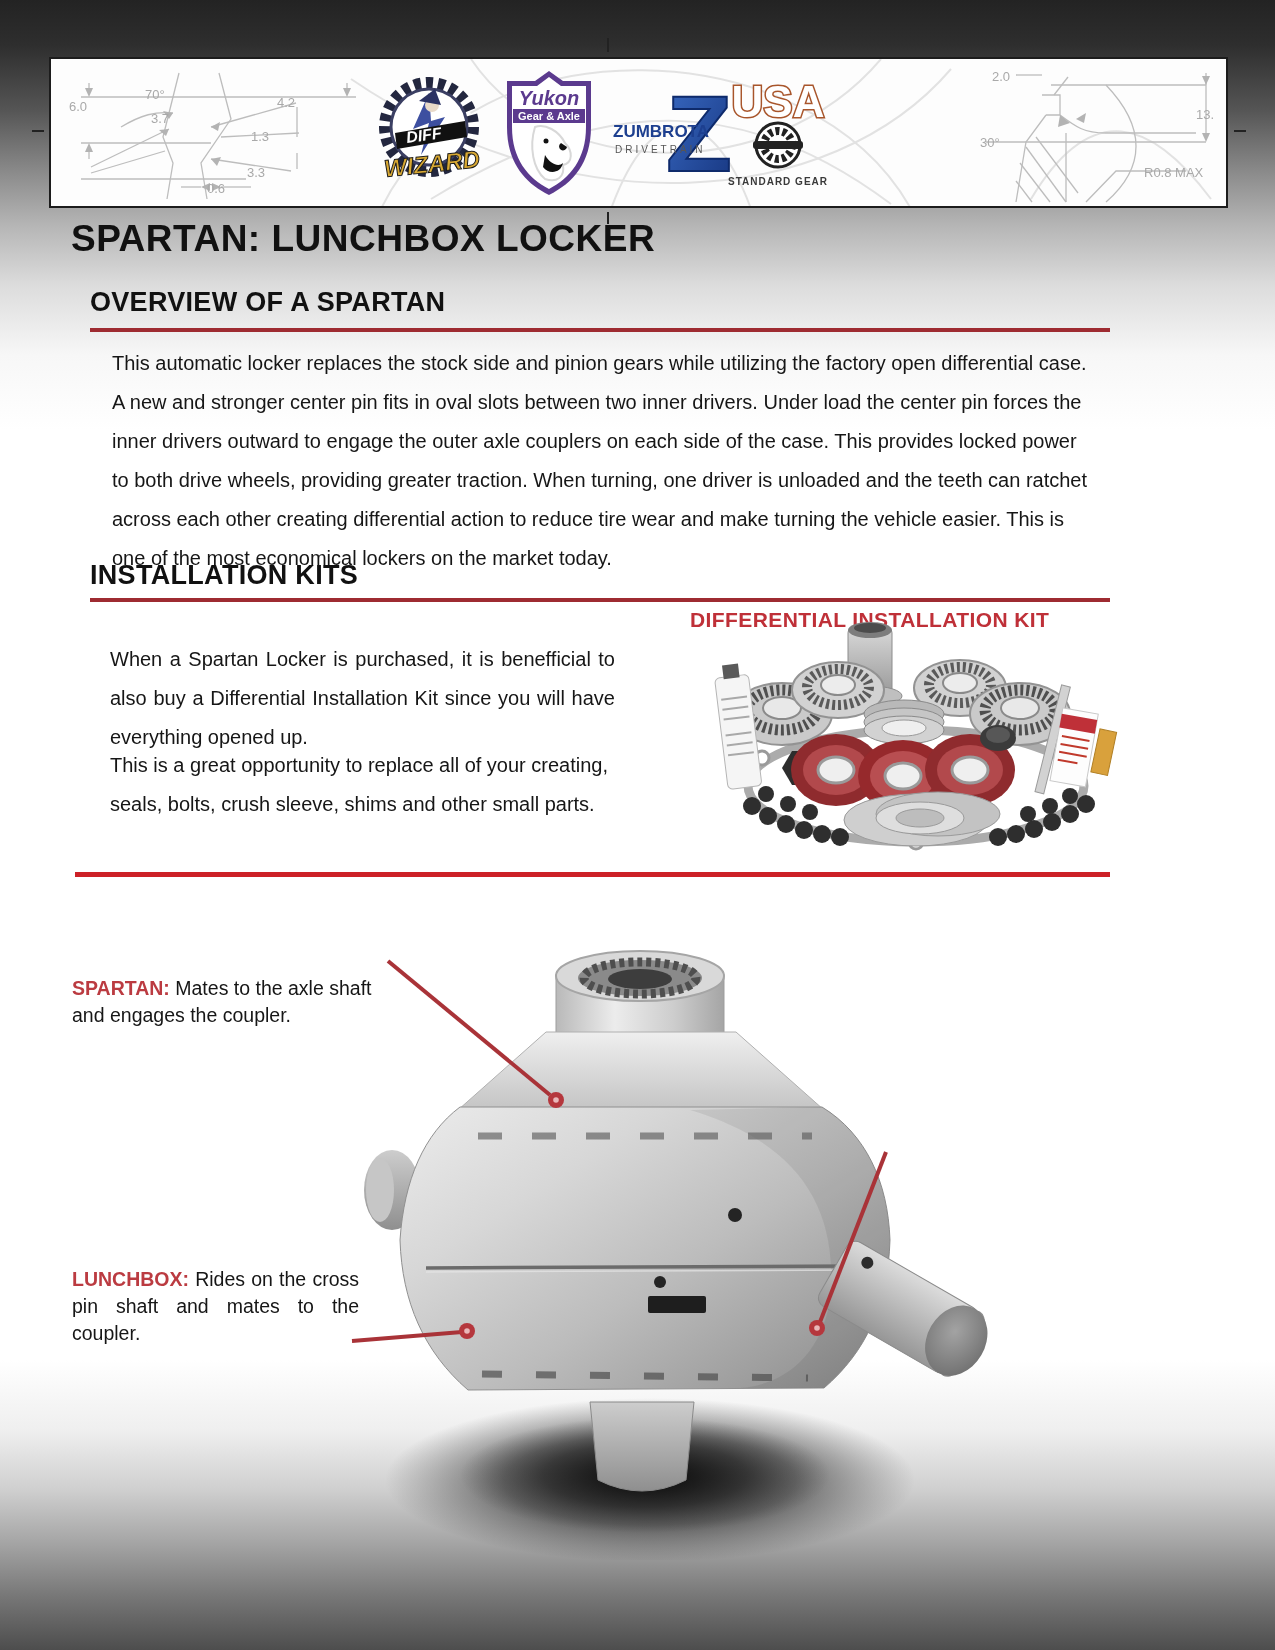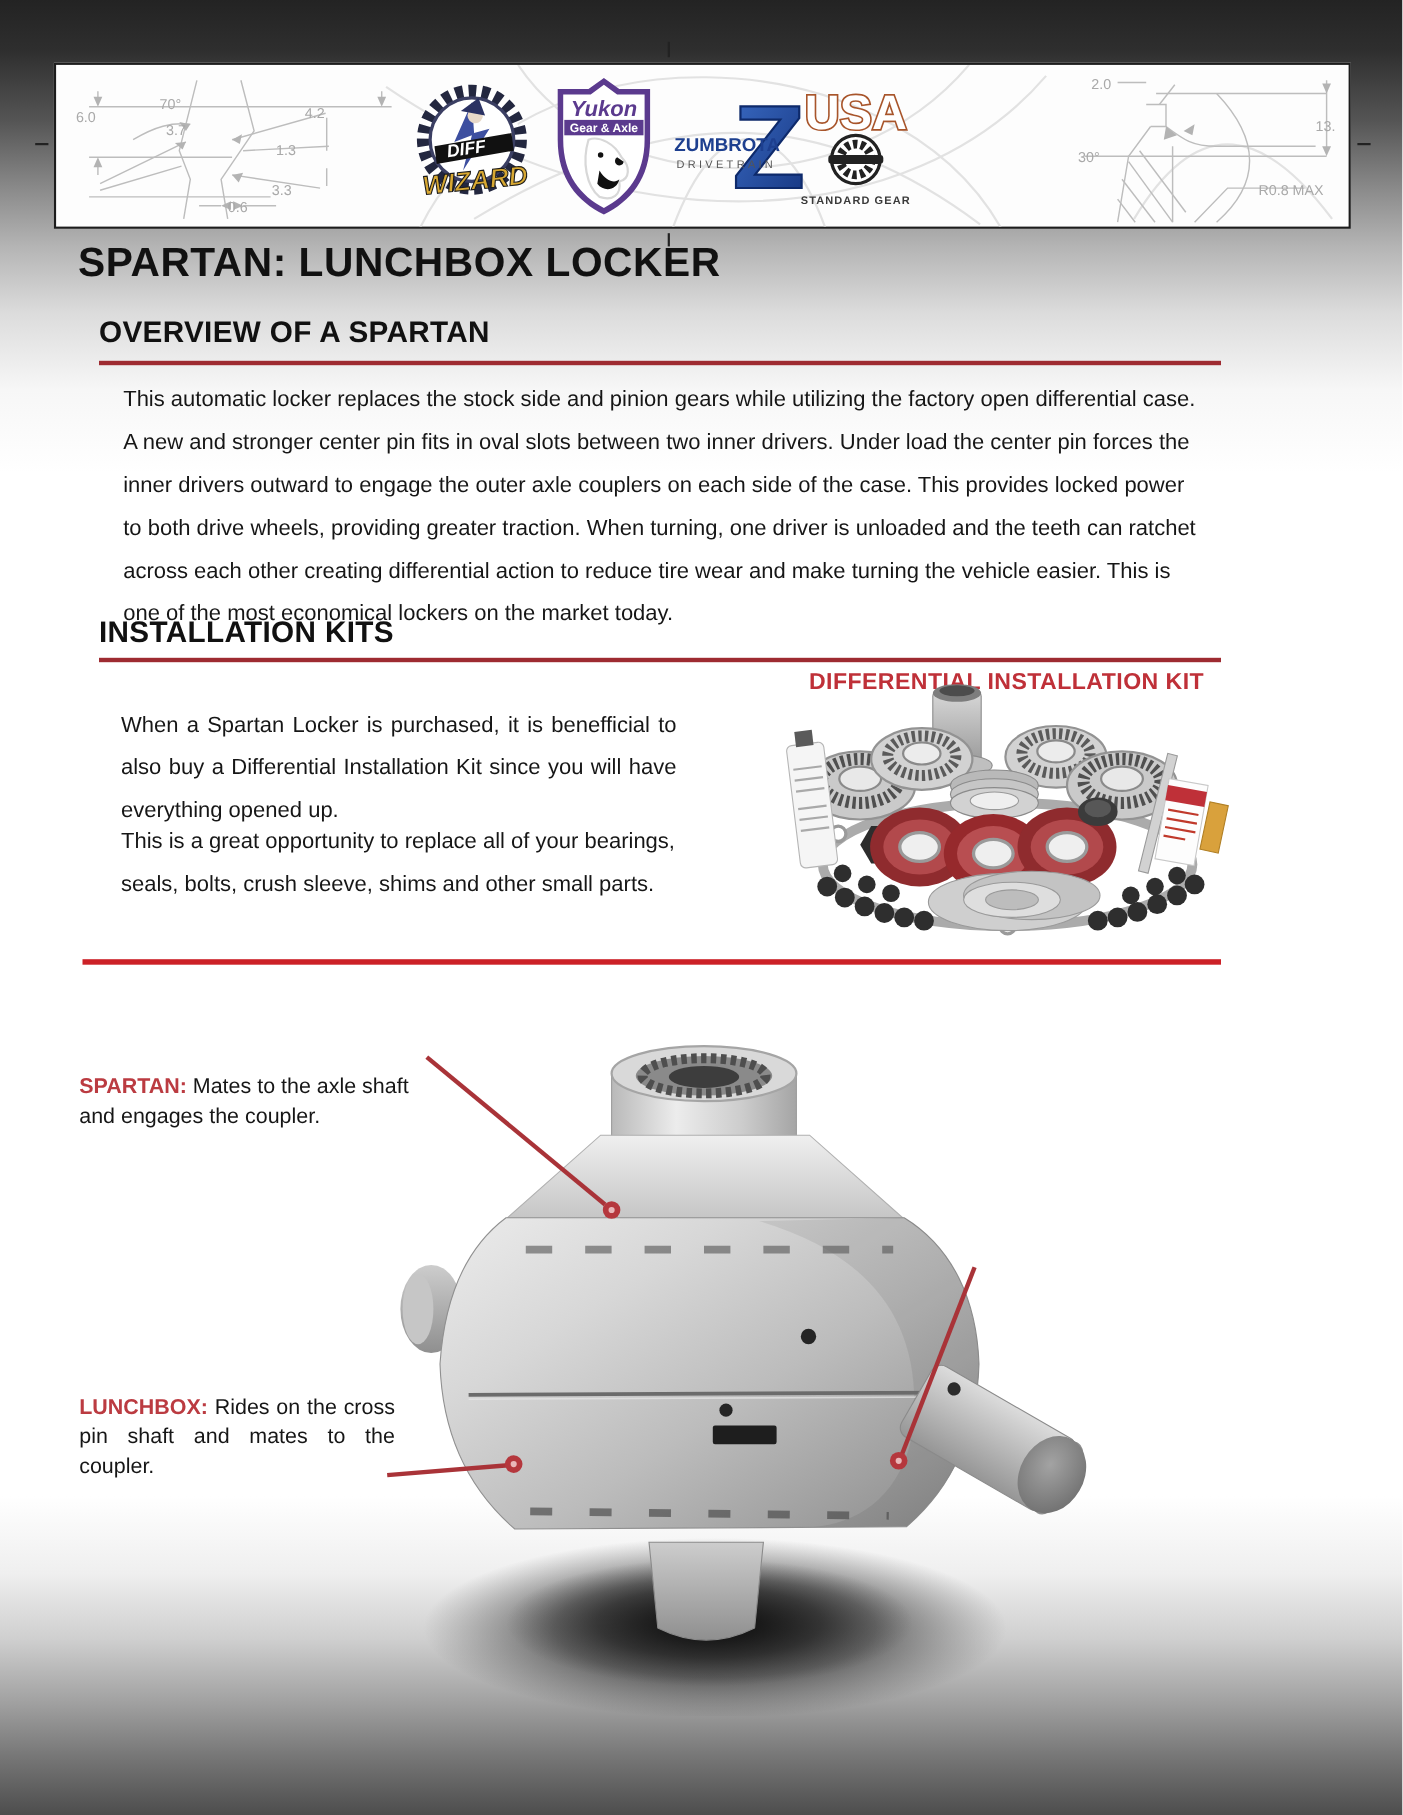--- a/index.html
+++ b/index.html
@@ -14,21 +14,21 @@
   .banner{left:49px;top:57px;width:1179px;height:151px;background:#fdfdfd;
     border:2px solid #1c1c1c;box-sizing:border-box;}
   .regmark{background:#222;}
   
   .page-title{left:71px;top:218px;font-size:37px;font-weight:bold;color:#111;
     letter-spacing:.5px;white-space:nowrap;}
   .sec-head{font-size:27px;font-weight:bold;color:#111;letter-spacing:.3px;white-space:nowrap;}
   .rule{height:4px;background:#9e2b31;}
   .divider{left:75px;top:872px;width:1035px;height:5px;background:#cc2127;}
   .body-text{font-size:20px;line-height:39px;color:#161616;}
-  .kit-label{left:690px;top:608px;width:450px;text-align:center;font-size:21px;
+  .kit-label{left:690px;top:608px;width:450px;font-size:21px;
     font-weight:bold;color:#bf3038;letter-spacing:.4px;}
   .callout{font-size:19.5px;line-height:27px;color:#161616;}
   .callout .lab{font-weight:bold;color:#bb3b41;}
   .just{text-align:justify;}
   svg text{font-family:"Liberation Sans",sans-serif;}
   .dimtxt{fill:#a9a9a9;font-size:13px;}
 </style>
 </head>
 <body>
 
@@ -174,21 +174,21 @@
   <div class="abs sec-head" style="left:90px;top:287px">OVERVIEW OF A SPARTAN</div>
 
   <div class="abs page-title">SPARTAN: LUNCHBOX LOCKER</div>
   <div class="abs rule" style="left:90px;top:328px;width:1020px"></div>
   <div class="abs body-text" style="left:112px;top:344px;width:985px">This automatic locker replaces the stock side and pinion gears while utilizing the factory open differential case. A new and stronger center pin fits in oval slots between two inner drivers. Under load the center pin forces the inner drivers outward to engage the outer axle couplers on each side of the case. This provides locked power to both drive wheels, providing greater traction. When turning, one driver is unloaded and the teeth can ratchet across each other creating differential action to reduce tire wear and make turning the vehicle easier. This is one of the most economical lockers on the market today.</div>
 
   <div class="abs sec-head" style="left:90px;top:560px">INSTALLATION KITS</div>
   <div class="abs rule" style="left:90px;top:598px;width:1020px"></div>
   <div class="abs kit-label">DIFFERENTIAL INSTALLATION KIT</div>
   <div class="abs body-text just" style="left:110px;top:640px;width:505px;font-weight:normal">When a Spartan Locker is purchased, it is benefficial to also buy a Differential Installation Kit since you will have everything opened up.</div>
-  <div class="abs body-text" style="left:110px;top:746px;width:505px">This is a great opportunity to replace all of your bearings, seals, bolts, crush sleeve, shims and other small parts.</div>
+  <div class="abs body-text" style="left:110px;top:746px;width:505px">This is a great opportunity to replace all of your creating, seals, bolts, crush sleeve, shims and other small parts.</div>
 
   <svg class="abs" style="left:698px;top:618px" width="442" height="240" viewBox="0 0 442 240">
     <defs>
       <linearGradient id="kMetal" x1="0" y1="0" x2="0" y2="1">
         <stop offset="0" stop-color="#d8d8d8"></stop>
           <stop offset="1" stop-color="#9a9a9a"></stop>
       </linearGradient>
     </defs>
 
     <ellipse cx="218" cy="168" rx="168" ry="56" fill="none" stroke="#ababab" stroke-width="9"></ellipse>

